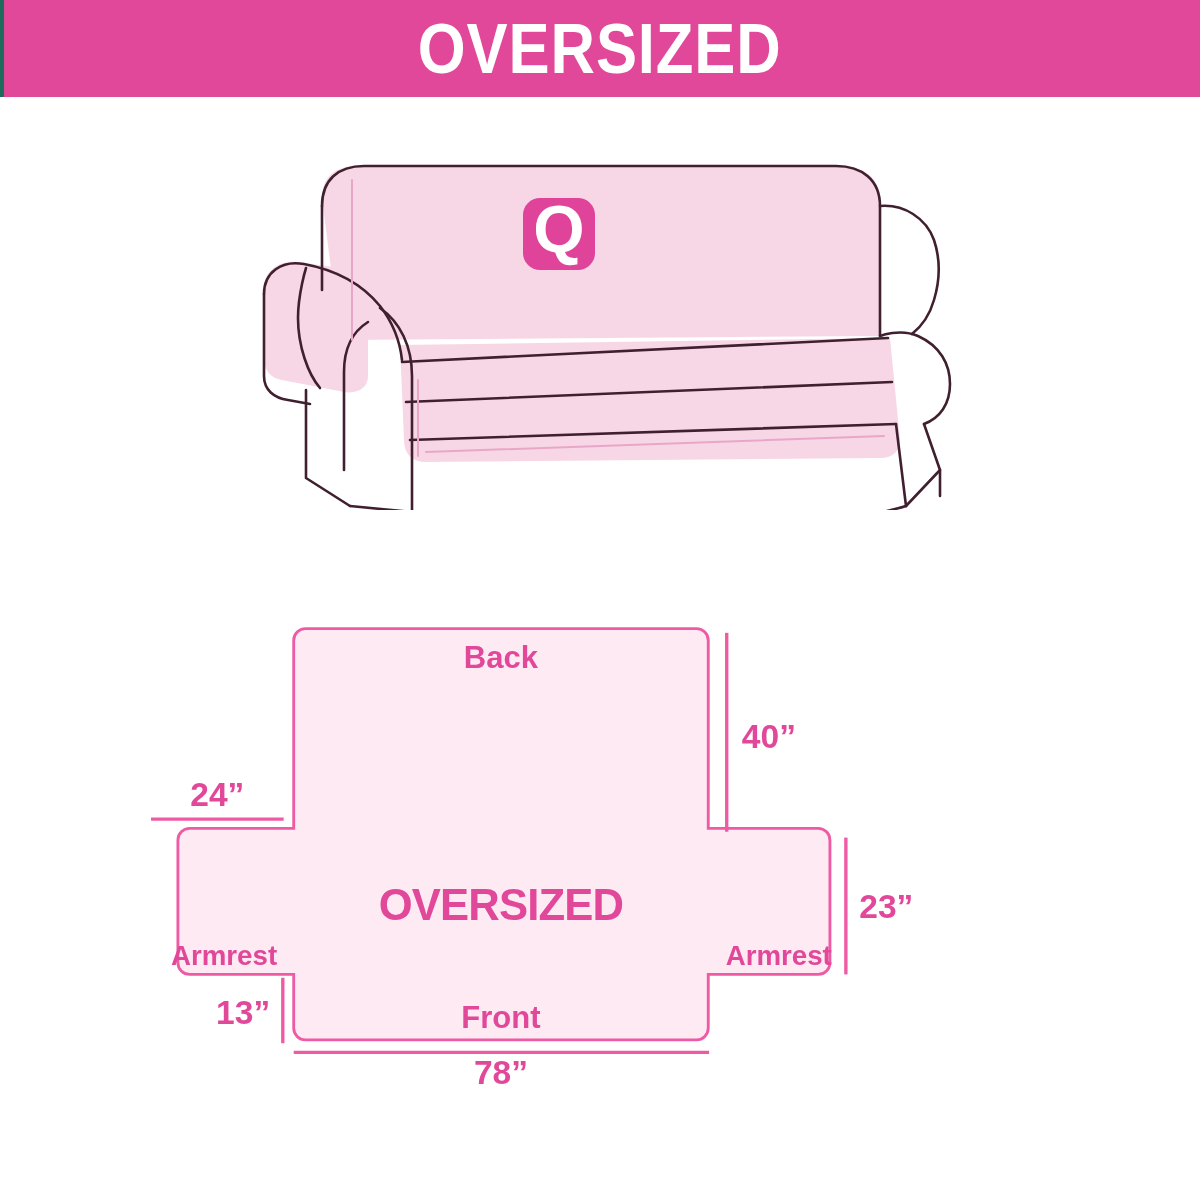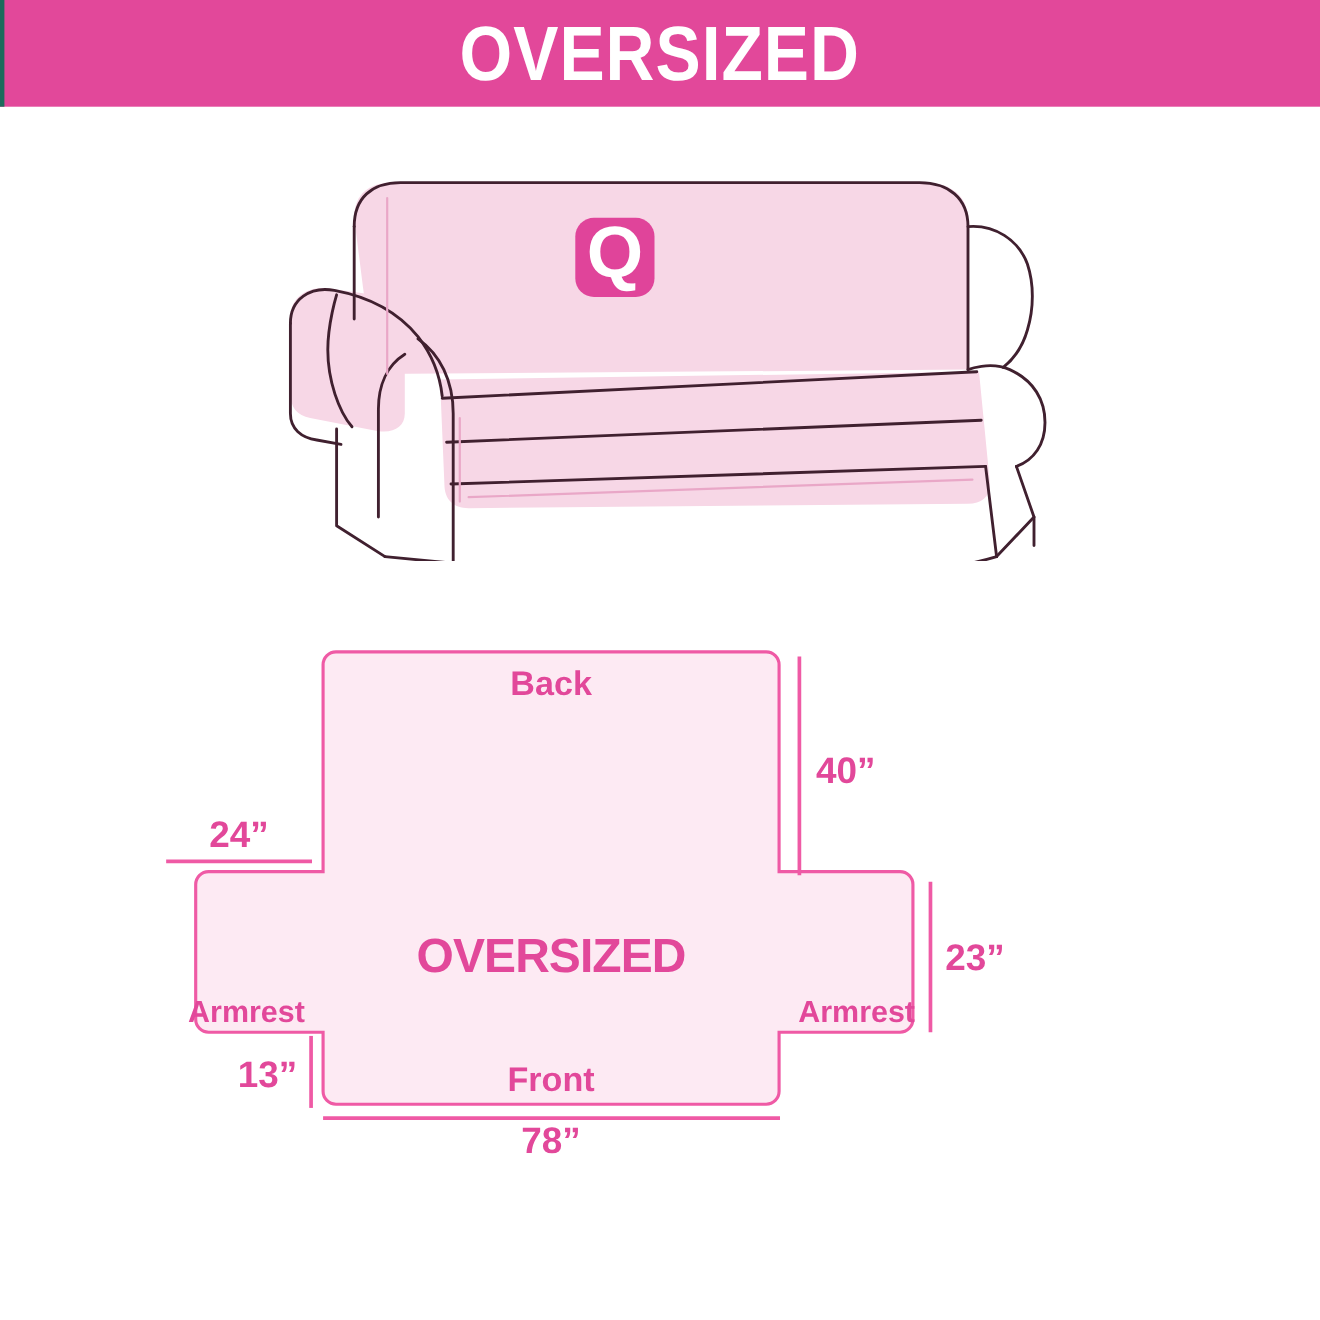--- a/index.html
+++ b/index.html
@@ -52,21 +52,21 @@
     top: 140px;
     width: 730px;
     height: 370px;
   }
   #sofa-illustration svg { display: block; width: 100%; height: 100%; }
 
   
   #swatch-diagram {
     position: absolute;
     left: 0;
-    top: 500px;
+    top: 536px;
     width: 1007px;
     height: 620px;
   }
   #swatch-diagram svg { display: block; width: 100%; height: 100%; }
 
   .dim-text {
     font-family: "Liberation Sans", sans-serif;
     font-weight: 700;
     fill: #e2489a;
   }

